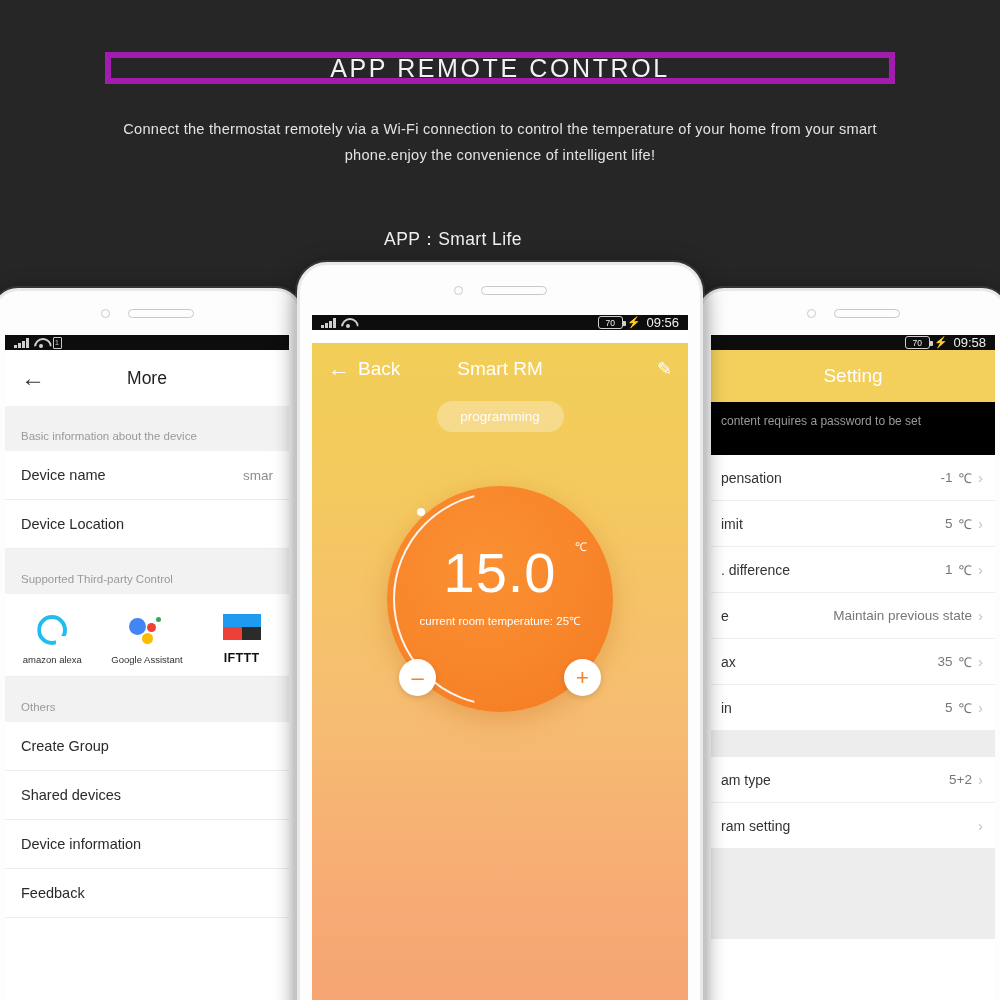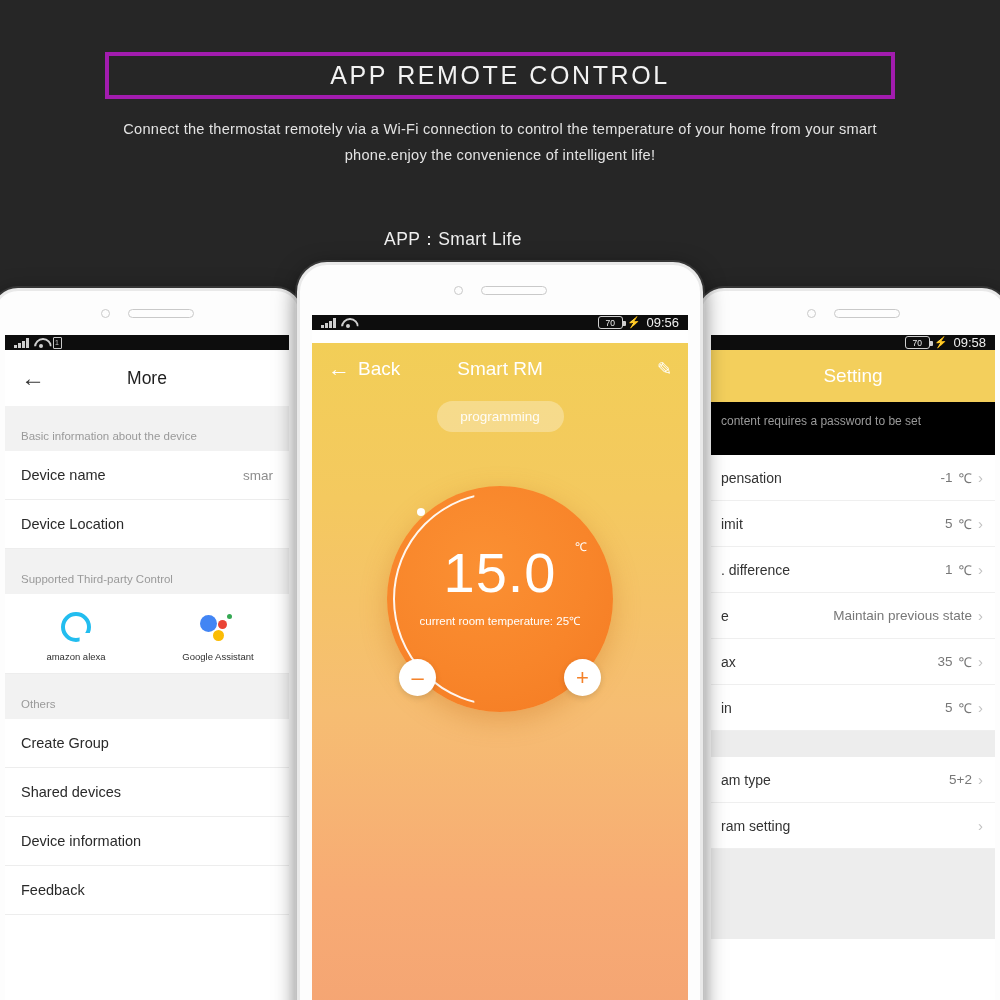--- a/index.html
+++ b/index.html
@@ -6,22 +6,22 @@
   html, body {
     width: 1000px; height: 1000px;
     background: #262626;
     font-family: "Liberation Sans", sans-serif;
     overflow: hidden;
   }
   .stage { position: relative; width: 1000px; height: 1000px; background:#262626; }
 
   
   .title-box{
-    position:absolute; left:105px; top:52px; width:790px; height:47px;
-    border:4px solid #a21caf; display:flex; align-items:center; justify-content:center;
+    position:absolute; left:105px; top:52px; width:790px; height:32px;
+    border:6px solid #a21caf; display:flex; align-items:center; justify-content:center;
   }
   .title-box span{
     color:#f2f2f2; font-size:25px; letter-spacing:2.6px; font-weight:400;
   }
   .subtitle{
     position:absolute; left:95px; top:116px; width:810px;
     text-align:center; color:#e3e3e3; font-size:14.6px; line-height:26px;
     letter-spacing:.25px;
   }
   .app-label{
@@ -234,20 +234,30 @@
           <div class="tp-ico">
             <span class="ga">
                 <i class="d1"></i>
                 <i class="d2"></i>
                 <i class="d3"></i>
                 <i class="d4"></i>
               </span>
           </div>
           <span class="tp-cap">Google Assistant</span>
         </div>
+        <div class="tp-item">
+          <div class="tp-ico">
+              <span class="ifttt">
+                <i></i>
+                <i></i>
+                <i></i>
+              </span>
+            </div>
+          <span class="tp-cap ifttt-t">IFTTT</span>
+        </div>
       </div>
 
       <div class="sec-gap"></div>
       <div class="sec-head">Others</div>
 
       <div class="row">
         <span>Create Group</span>
       </div>
       <div class="row">
         <span>Shared devices</span>

